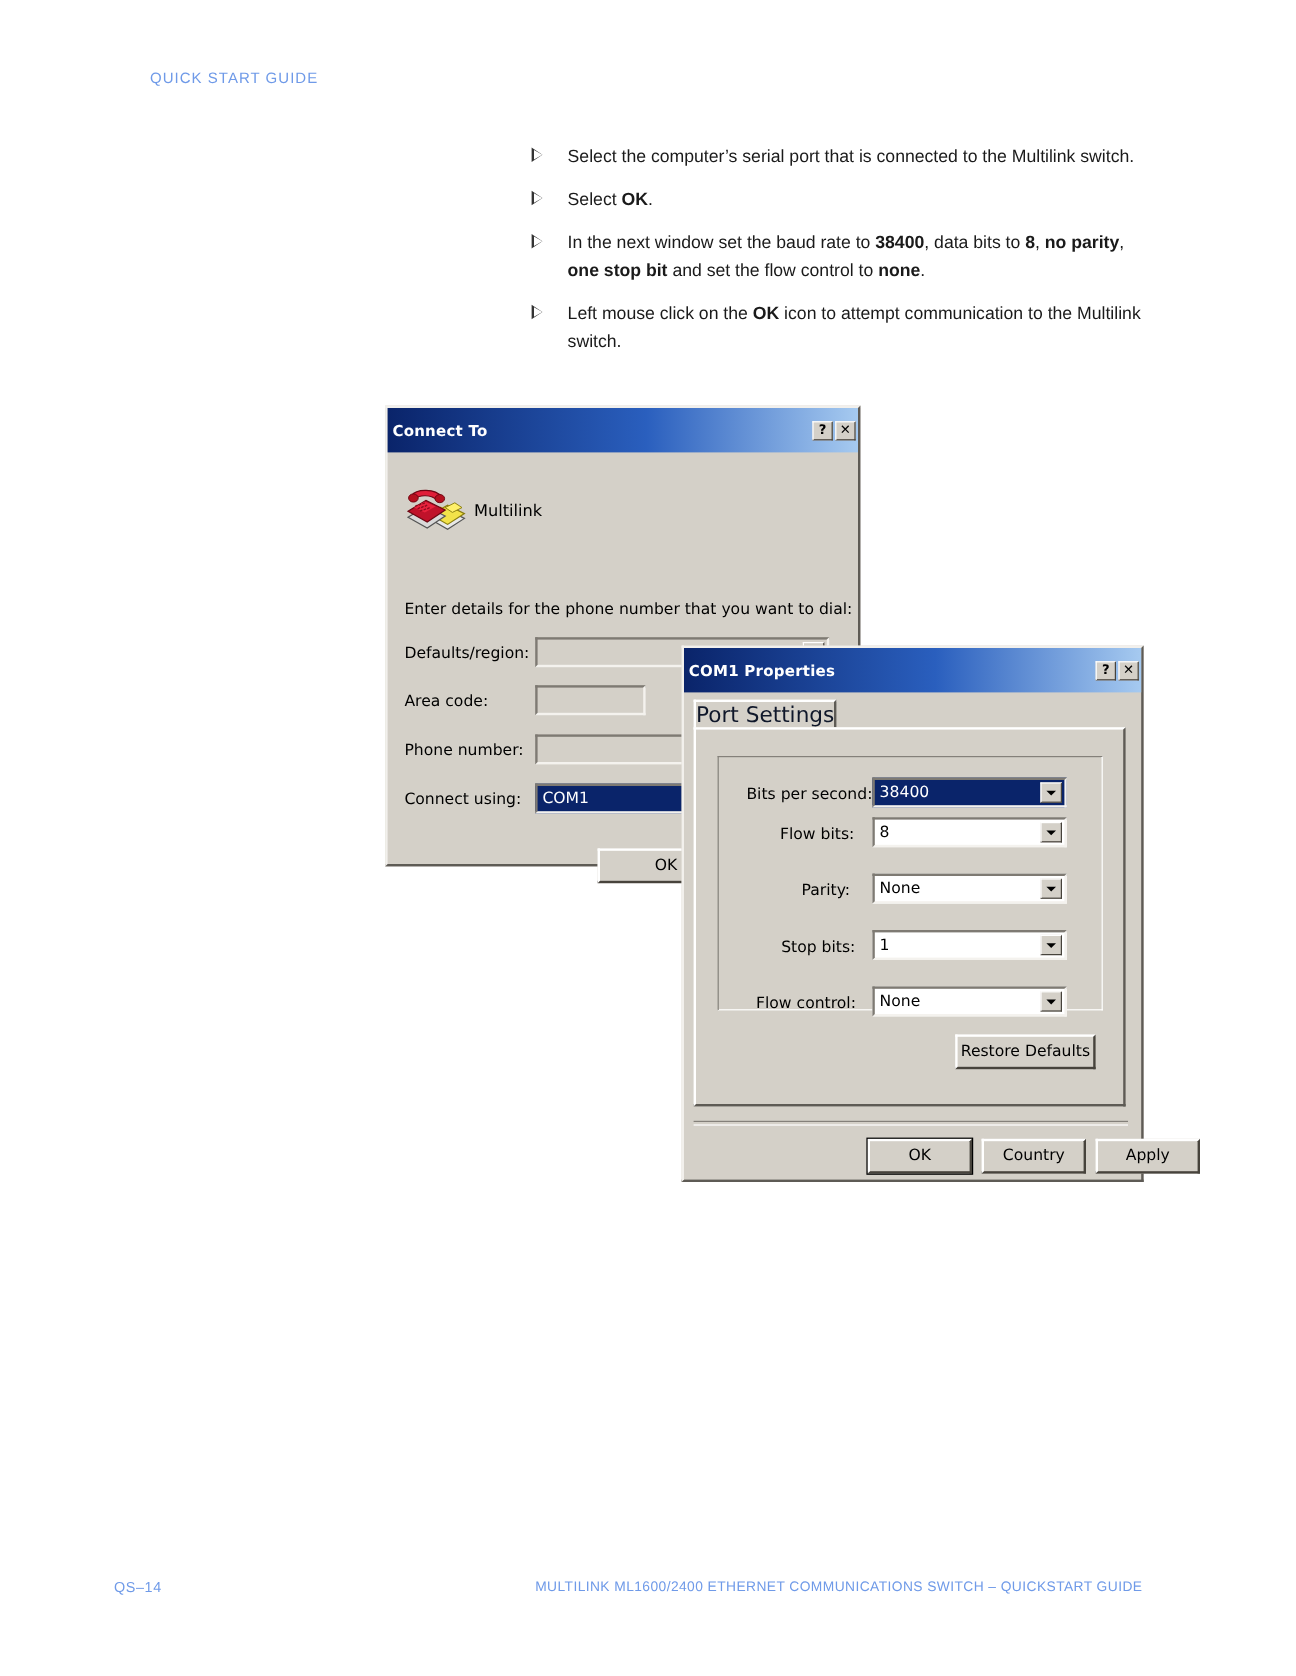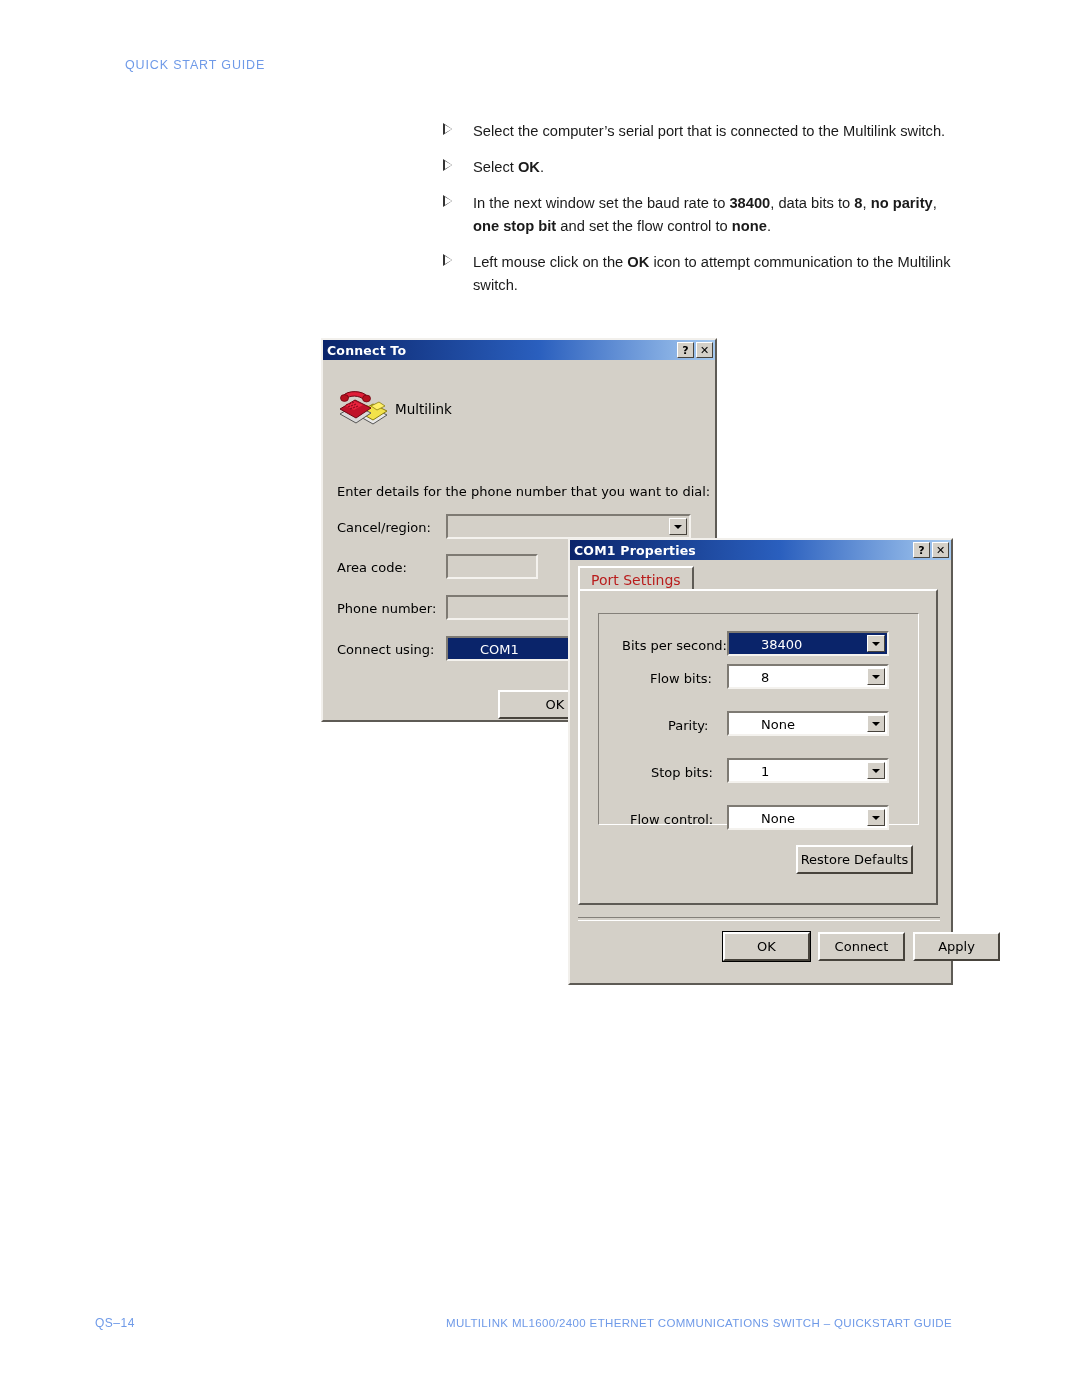--- a/index.html
+++ b/index.html
@@ -87,21 +87,21 @@
     position: absolute;
     background: #d4d0c8;
     box-sizing: border-box;
     border-top: 2px solid #f2f0ec;
     border-left: 2px solid #f2f0ec;
     border-right: 2px solid #5e5b55;
     border-bottom: 2px solid #5e5b55;
     font-family: "DejaVu Sans", sans-serif;
   }
   .titlebar {
-    height: 20px;
+    height: 37px;
     background: linear-gradient(to right, #0a246a 0%, #2a5fbe 55%, #a6caf0 100%);
     display: flex;
     align-items: center;
     padding: 0 2px 0 4px;
     box-sizing: border-box;
   }
   .titlebar-text {
     color: #ffffff;
     font-size: 12.5px;
     font-weight: bold;
@@ -151,21 +151,20 @@
   }
   .w-field.white { background: #ffffff; }
   .w-field .fval {
     position: absolute;
     left: 4px;
     top: 50%;
     transform: translateY(-50%);
     font-size: 13px;
     color: #000000;
     white-space: nowrap;
-    margin-left: 28px;
   }
   .w-field.selected {
     background: #0a246a;
     border-top: 2px solid #7e7a73;
     border-left: 2px solid #7e7a73;
   }
   .w-field.selected .fval { color: #ffffff; }
 
   
   .w-arrow {
@@ -223,23 +222,23 @@
     position: absolute;
     background: #d4d0c8;
     box-sizing: border-box;
     border-top: 2px solid #ffffff;
     border-left: 2px solid #ffffff;
     border-right: 2px solid #5e5b55;
     border-bottom: none;
     display: flex;
     align-items: center;
     justify-content: center;
-    font-size: 14px;
-    color: #b91c1c;
-    padding: 0 11px;
+    font-size: 18px;
+    color: #0f172a;
+    padding: 0 0;
   }
   .tab-panel {
     position: absolute;
     box-sizing: border-box;
     border-top: 2px solid #ffffff;
     border-left: 2px solid #ffffff;
     border-right: 2px solid #5e5b55;
     border-bottom: 2px solid #5e5b55;
     background: #d4d0c8;
   }
@@ -302,21 +301,21 @@
       <path d="M13,23 L15,22 M16,22 L18,21 M19,21 L21,20" stroke="#8d0b1d" stroke-width="1.1"></path>
       <path d="M6,10 C10,4 26,4 31,11 L27,14 C23,9 12,9 9,13 Z" fill="#e01e38" stroke="#6d0612" stroke-width="1"></path>
       <ellipse cx="7.5" cy="12" rx="4" ry="3.4" fill="#b5101f" stroke="#6d0612" stroke-width="0.8"></ellipse>
       <ellipse cx="29.5" cy="12.5" rx="4" ry="3.4" fill="#b5101f" stroke="#6d0612" stroke-width="0.8"></ellipse>
     </svg>
 
     <div class="w-label" style="left:72px; top:41px; font-size:13.5px;">Multilink</div>
 
     <div class="w-label" style="left:14px; top:124px;">Enter details for the phone number that you want to dial:</div>
 
-    <div class="w-label" style="left:14px; top:160px;">Cancel/region:</div>
+    <div class="w-label" style="left:14px; top:160px;">Defaults/region:</div>
     <div class="w-field" style="left:123px; top:154px; width:245px; height:25px;">
       <span class="fval"></span>
       <span class="w-arrow">
           <i></i>
         </span>
     </div>
 
     <div class="w-label" style="left:14px; top:200px;">Area code:</div>
     <div class="w-field" style="left:123px; top:194px; width:92px; height:25px;">
       <span class="fval"></span>
@@ -390,20 +389,20 @@
       <span class="w-arrow">
           <i></i>
         </span>
     </div>
 
     <div class="w-button" style="left:226px; top:285px; width:117px; height:29px;">Restore Defaults</div>
 
     <div class="sep-line" style="left:8px; top:357px; width:362px;"></div>
 
     <div class="w-button default" style="left:153px; top:372px; width:87px; height:29px;">OK</div>
-    <div class="w-button" style="left:248px; top:372px; width:87px; height:29px;">Connect</div>
+    <div class="w-button" style="left:248px; top:372px; width:87px; height:29px;">Country</div>
     <div class="w-button" style="left:343px; top:372px; width:87px; height:29px;">Apply</div>
 
   </div>
 </div>
 
 <div class="footer-left">QS–14</div>
 <div class="footer-right">MULTILINK ML1600/2400 ETHERNET COMMUNICATIONS SWITCH – QUICKSTART GUIDE</div>
 
 </body></html>

